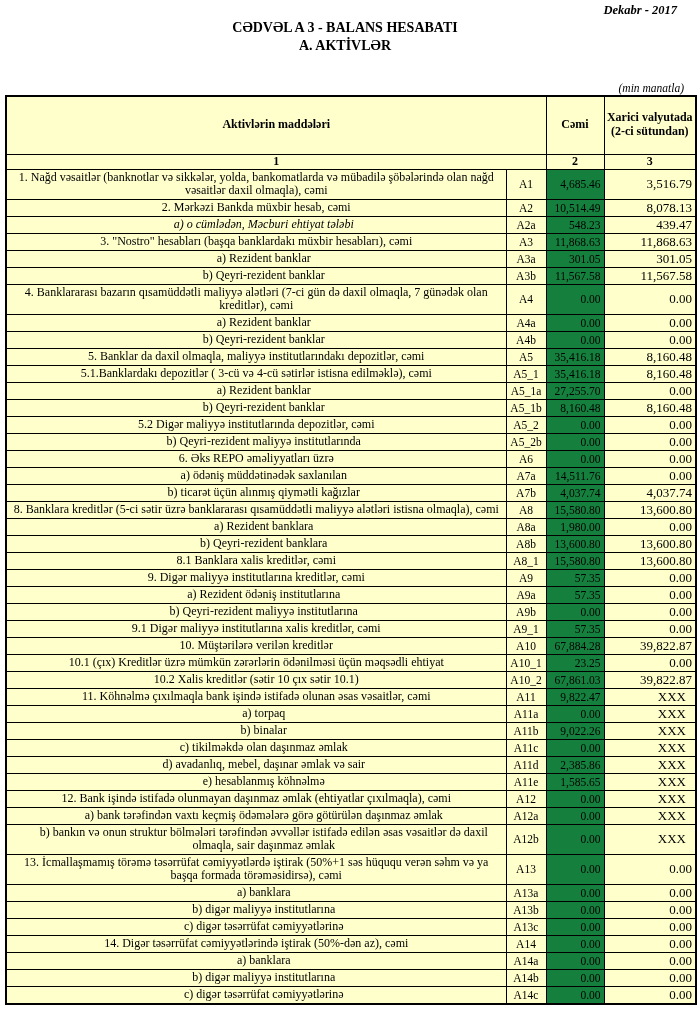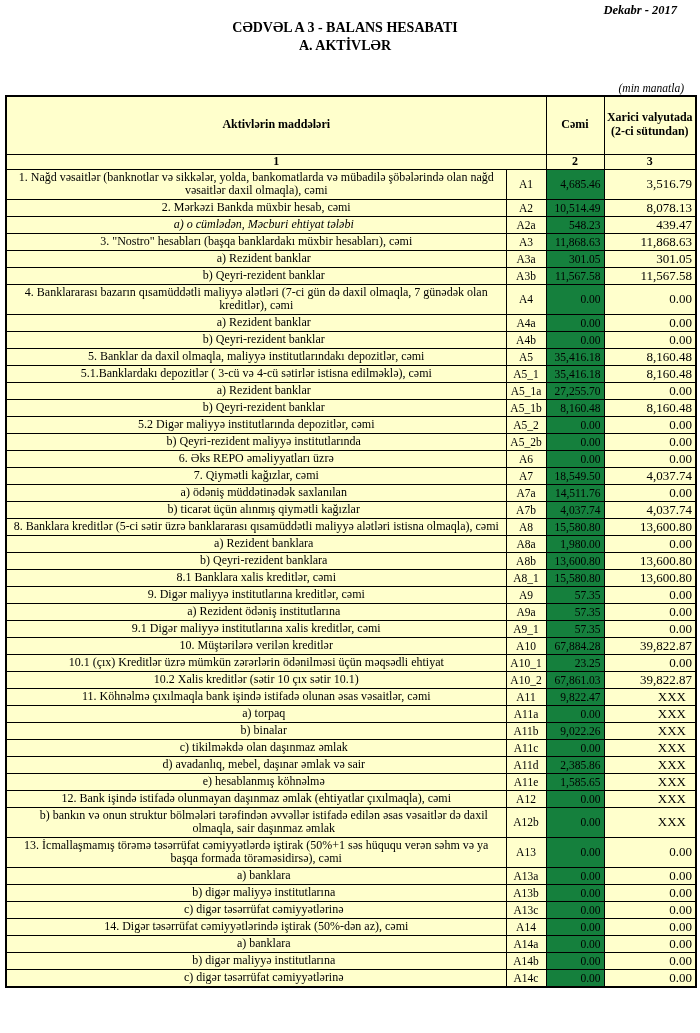--- a/index.html
+++ b/index.html
@@ -171,26 +171,20 @@
     <td class="cell-total">0.00</td>
     <td class="cell-foreign">0.00</td>
   </tr>
         <tr>
     <td class="cell-label">6. Əks REPO əməliyyatları üzrə</td>
     <td class="cell-code">A6</td>
     <td class="cell-total">0.00</td>
     <td class="cell-foreign">0.00</td>
   </tr>
         <tr>
-    <td class="cell-label">7. Qiymətli kağızlar, cəmi</td>
-    <td class="cell-code">A7</td>
-    <td class="cell-total">18,549.50</td>
-    <td class="cell-foreign">4,037.74</td>
-  </tr>
-        <tr>
     <td class="cell-label sub">a) ödəniş müddətinədək saxlanılan</td>
     <td class="cell-code">A7a</td>
     <td class="cell-total">14,511.76</td>
     <td class="cell-foreign">0.00</td>
   </tr>
         <tr>
     <td class="cell-label sub">b) ticarət üçün alınmış qiymətli kağızlar</td>
     <td class="cell-code">A7b</td>
     <td class="cell-total">4,037.74</td>
     <td class="cell-foreign">4,037.74</td>
@@ -225,20 +219,26 @@
     <td class="cell-total">57.35</td>
     <td class="cell-foreign">0.00</td>
   </tr>
         <tr>
     <td class="cell-label sub">a) Rezident ödəniş institutlarına</td>
     <td class="cell-code">A9a</td>
     <td class="cell-total">57.35</td>
     <td class="cell-foreign">0.00</td>
   </tr>
         <tr>
+    <td class="cell-label sub">b) Qeyri-rezident maliyyə institutlarına</td>
+    <td class="cell-code">A9b</td>
+    <td class="cell-total">0.00</td>
+    <td class="cell-foreign">0.00</td>
+  </tr>
+        <tr>
     <td class="cell-label">9.1 Digər maliyyə institutlarına xalis kreditlər, cəmi</td>
     <td class="cell-code">A9_1</td>
     <td class="cell-total">57.35</td>
     <td class="cell-foreign">0.00</td>
   </tr>
         <tr>
     <td class="cell-label">10. Müştərilərə verilən kreditlər</td>
     <td class="cell-code">A10</td>
     <td class="cell-total">67,884.28</td>
     <td class="cell-foreign">39,822.87</td>
@@ -291,20 +291,26 @@
     <td class="cell-total">1,585.65</td>
     <td class="cell-foreign xxx">XXX</td>
   </tr>
         <tr>
     <td class="cell-label">12. Bank işində istifadə olunmayan daşınmaz əmlak (ehtiyatlar çıxılmaqla), cəmi</td>
     <td class="cell-code">A12</td>
     <td class="cell-total">0.00</td>
     <td class="cell-foreign xxx">XXX</td>
   </tr>
         <tr>
+    <td class="cell-label sub">a) bank tərəfindən vaxtı keçmiş ödəmələrə görə götürülən daşınmaz əmlak</td>
+    <td class="cell-code">A12a</td>
+    <td class="cell-total">0.00</td>
+    <td class="cell-foreign xxx">XXX</td>
+  </tr>
+        <tr>
     <td class="cell-label sub">b) bankın və onun struktur bölmələri tərəfindən əvvəllər istifadə edilən əsas vəsaitlər də daxil olmaqla, sair daşınmaz əmlak</td>
     <td class="cell-code">A12b</td>
     <td class="cell-total">0.00</td>
     <td class="cell-foreign xxx">XXX</td>
   </tr>
         <tr>
     <td class="cell-label">13. İcmallaşmamış törəmə təsərrüfat cəmiyyətlərdə iştirak (50%+1 səs hüququ verən səhm və ya başqa formada törəməsidirsə), cəmi</td>
     <td class="cell-code">A13</td>
     <td class="cell-total">0.00</td>
     <td class="cell-foreign">0.00</td>

